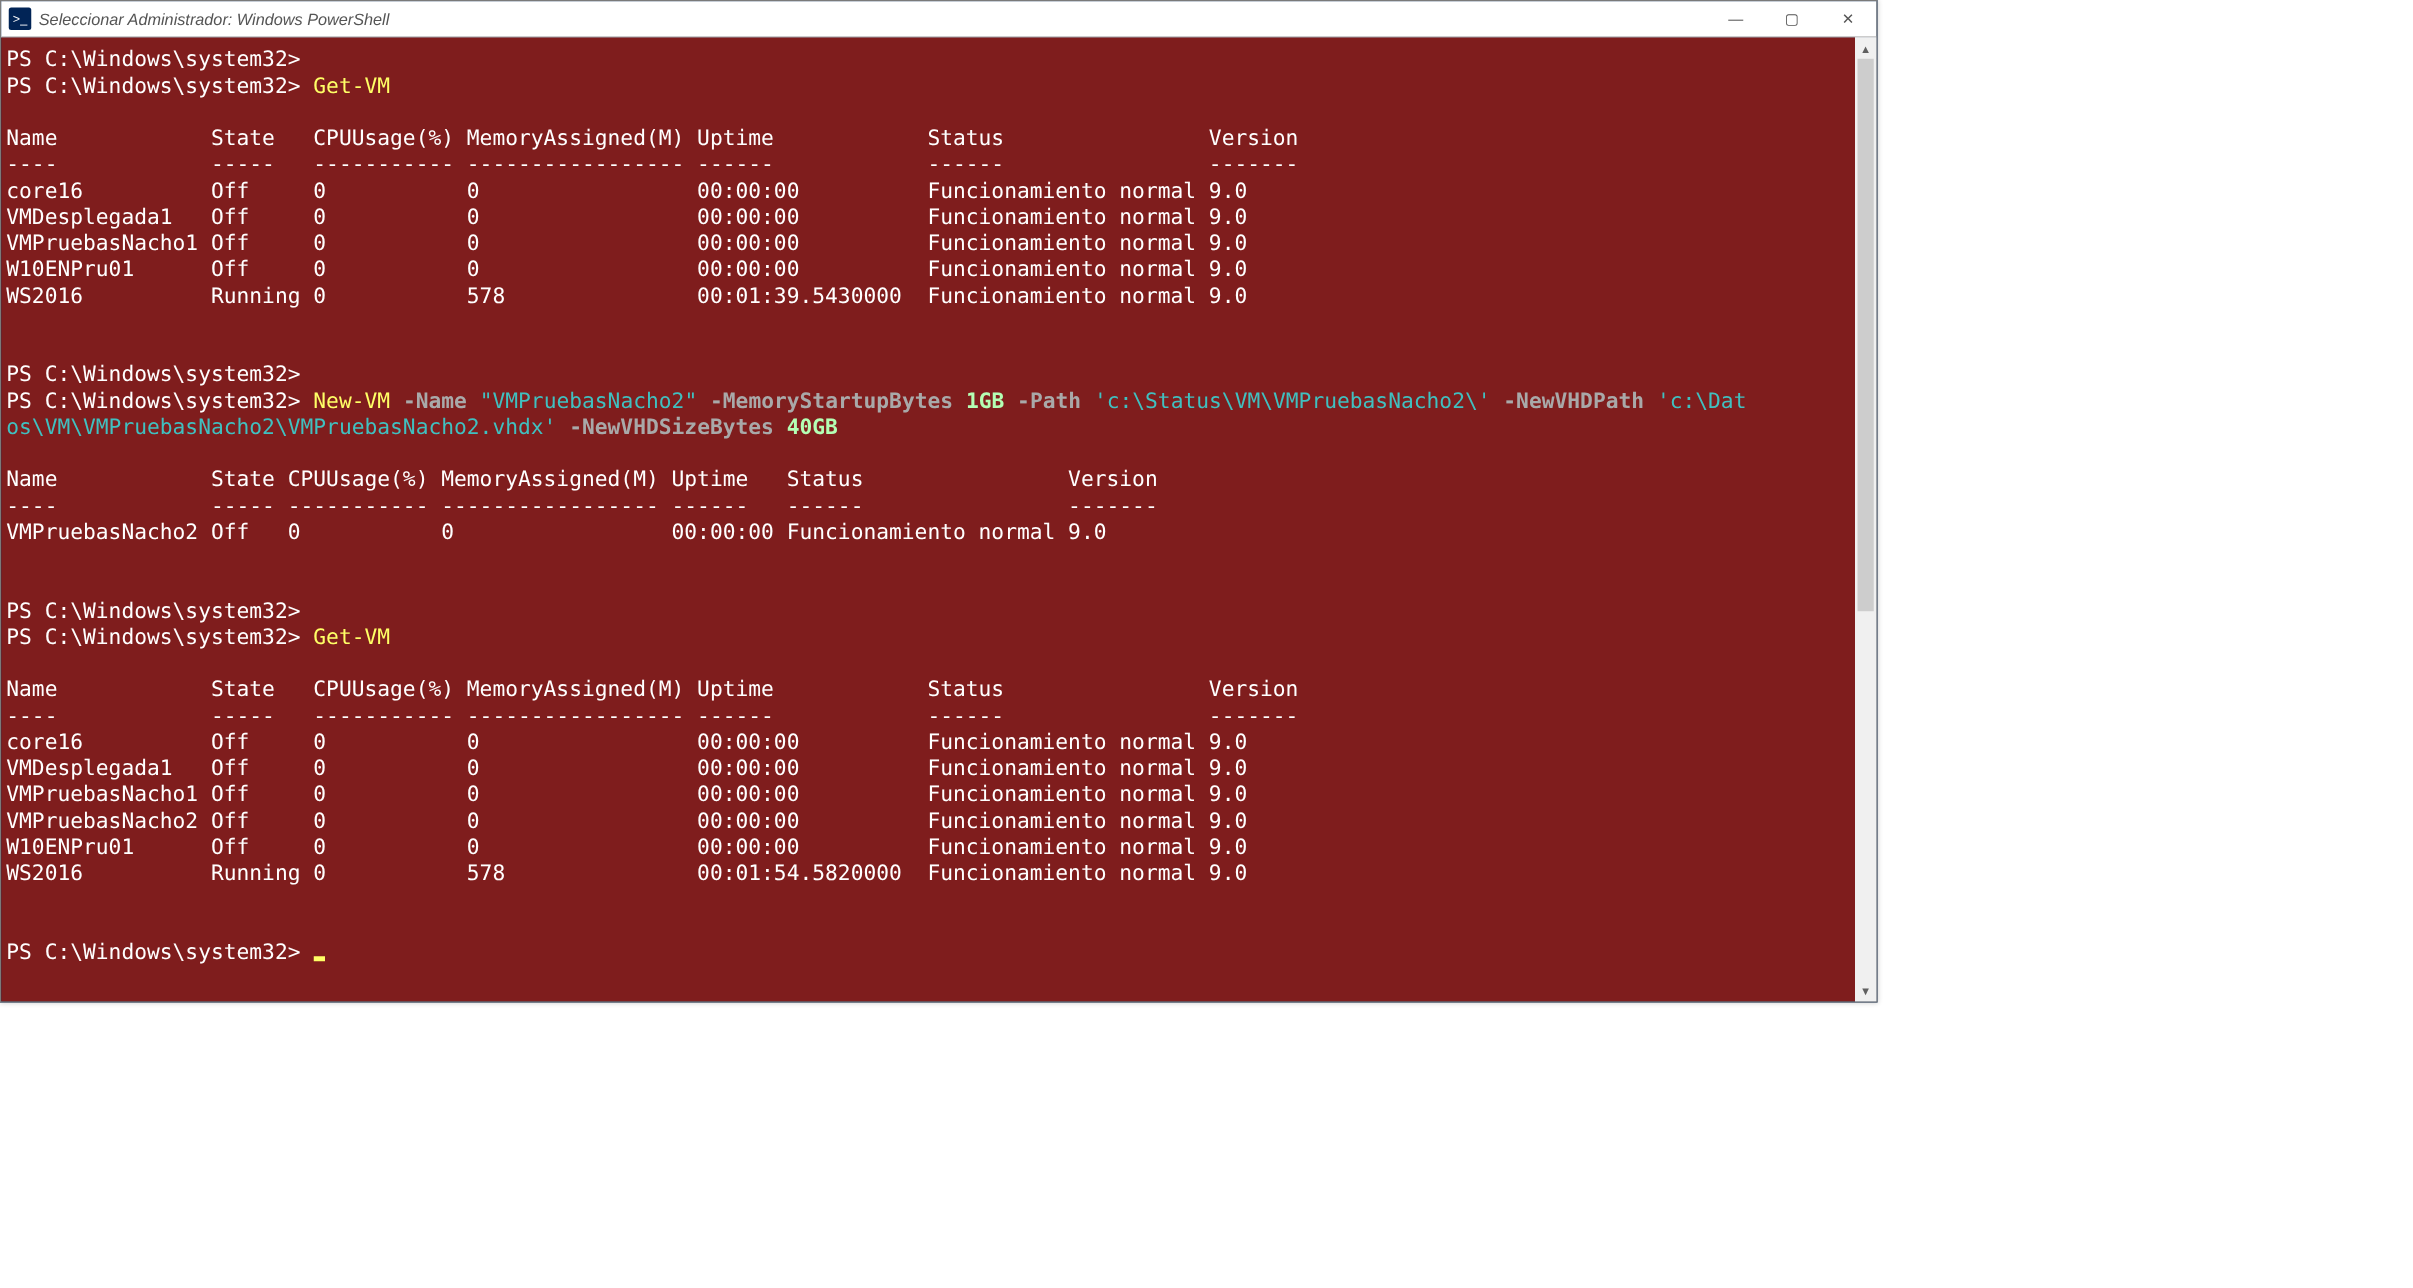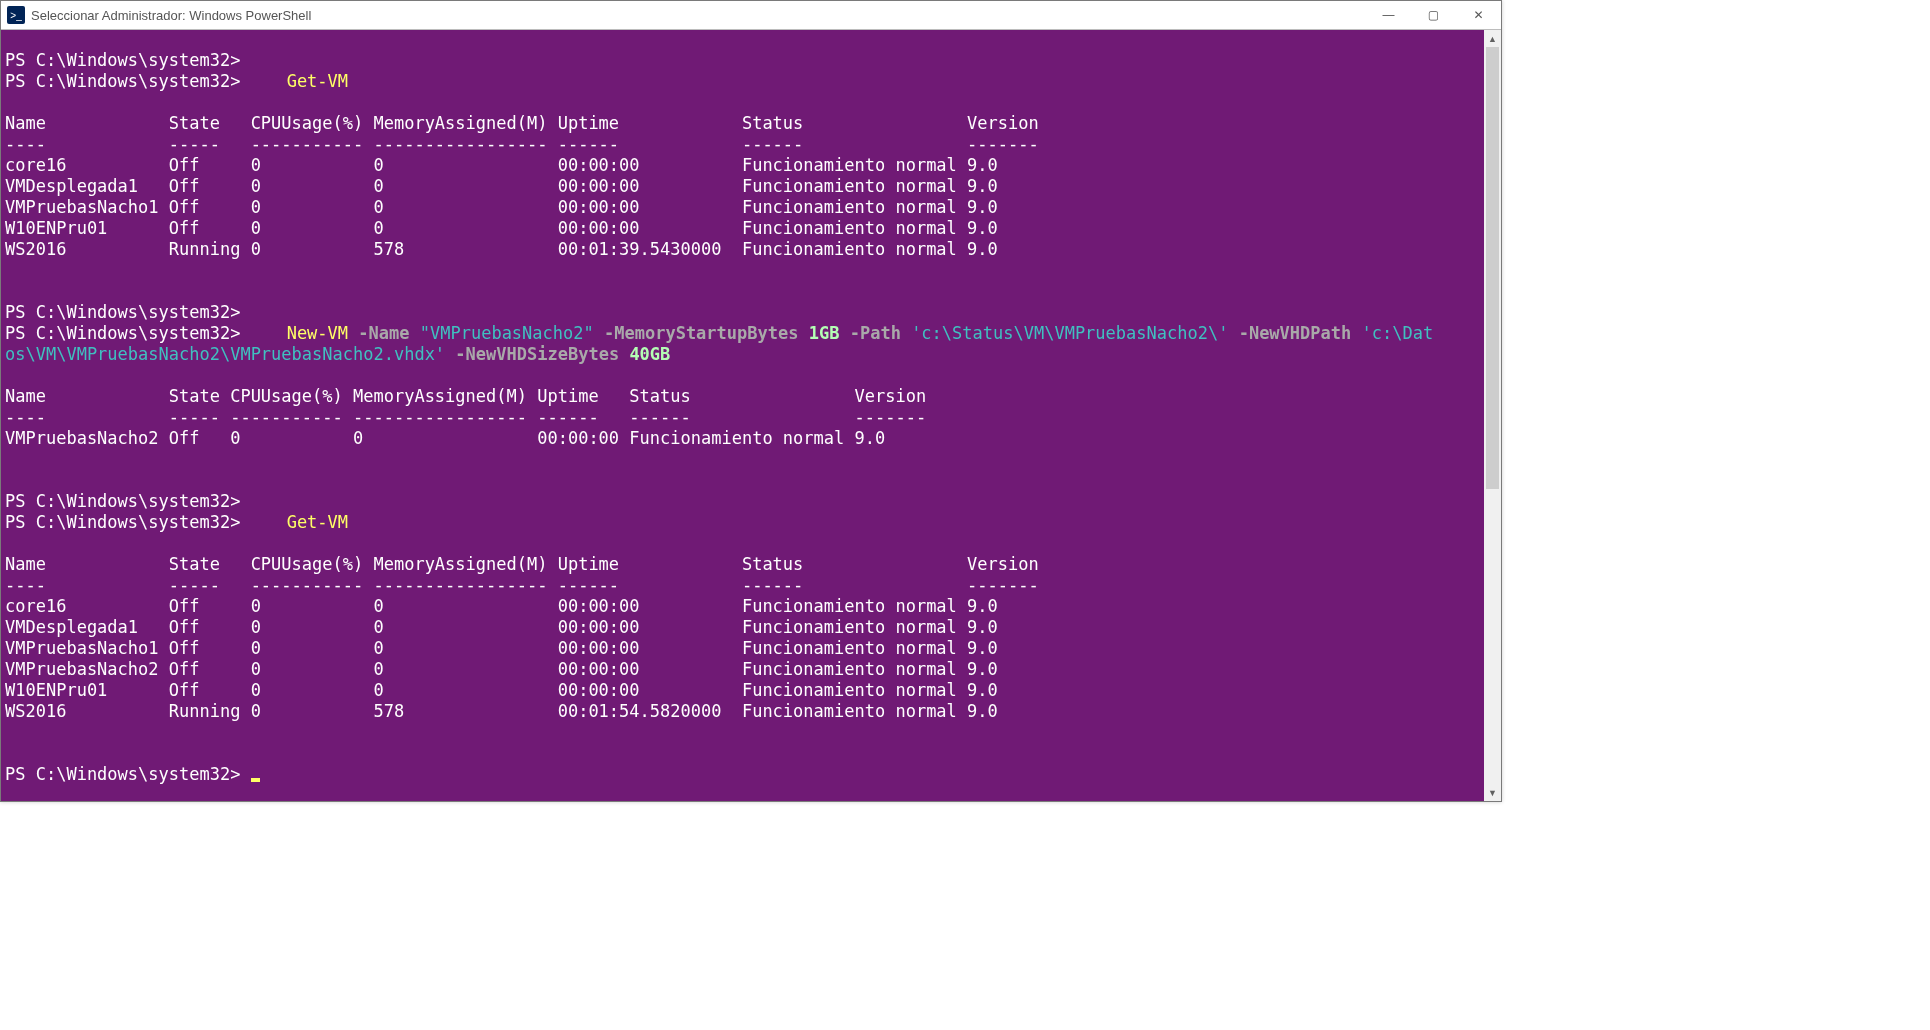--- a/index.html
+++ b/index.html
@@ -36,38 +36,38 @@
     height: 18px;
     margin: 0 6px 0 6px;
     background: #012456;
     display: inline-flex;
     align-items: center;
     justify-content: center;
     font-size: 10px;
     color: #fff;
     border-radius: 2px;
   }
-  .titlebar .title-text { flex: 0 0 auto; }
+  .titlebar .title-text { flex: 0 0 auto; font-style: italic; }
   .titlebar .spacer { flex: 1; }
   .titlebar .win-controls { display: flex; }
   .titlebar .win-btn {
     width: 45px;
     height: 28px;
     display: flex;
     align-items: center;
     justify-content: center;
     color: #555;
     font-size: 12px;
   }
 
   .body-row { flex: 1; display: flex; min-height: 0; }
   .terminal {
     flex: 1;
-    background: #701a75;
-    padding: 20px 4px 8px 4px;
+    background: #7f1d1d;
+    padding: 8px 4px 8px 4px;
     overflow: hidden;
   }
   pre.term {
     margin: 0;
     font-family: Consolas, "Lucida Console", monospace;
     font-size: 17px;
     line-height: 21px;
     color: #ffffff;
     white-space: pre;
   }
@@ -88,21 +88,21 @@
   }
   .scrollbar .track { flex: 1; background: #f0f0f0; position: relative; }
   .scrollbar .thumb {
     position: absolute;
     top: 0;
     left: 2px;
     right: 2px;
     height: 60%;
     background: #cdcdcd;
   }
-  .cmd   { color: #ffff66; margin-left: 36px; }
+  .cmd   { color: #ffff66; }
   .param { color: #a9a9a9; font-weight: bold; }
   .str   { color: #40c0c0; }
   .lit   { color: #b4ffb4; font-weight: bold; }
   .cursor {
     display: inline-block;
     width: 9px;
     height: 4px;
     background: #ffff66;
     vertical-align: -2px;
   }

